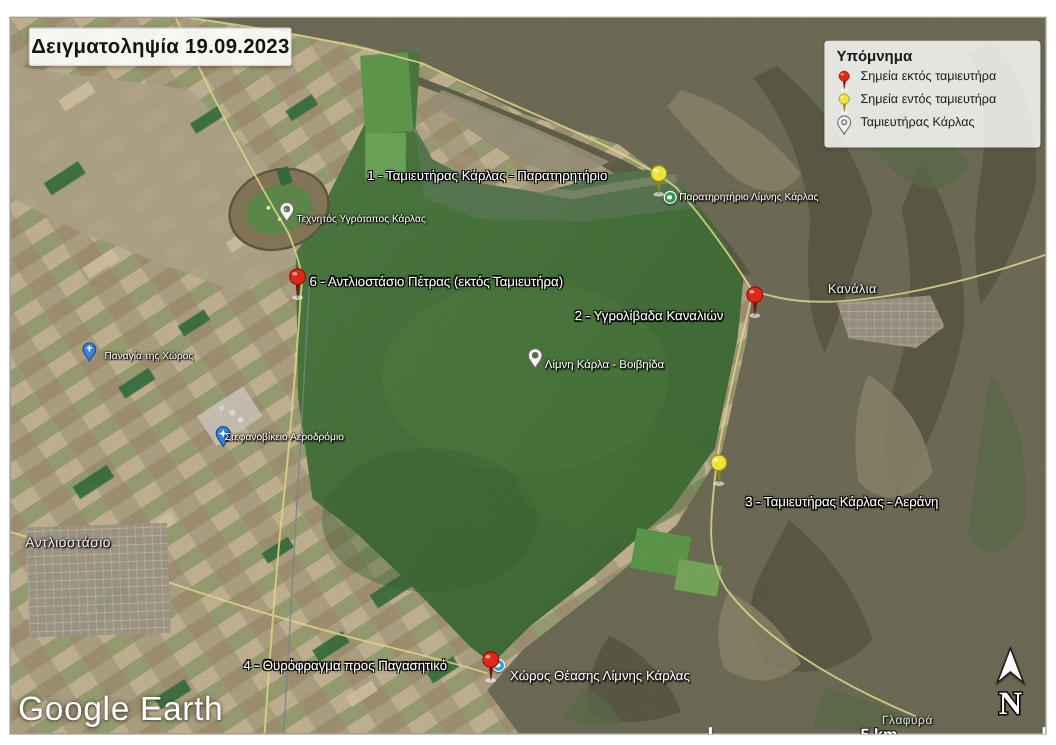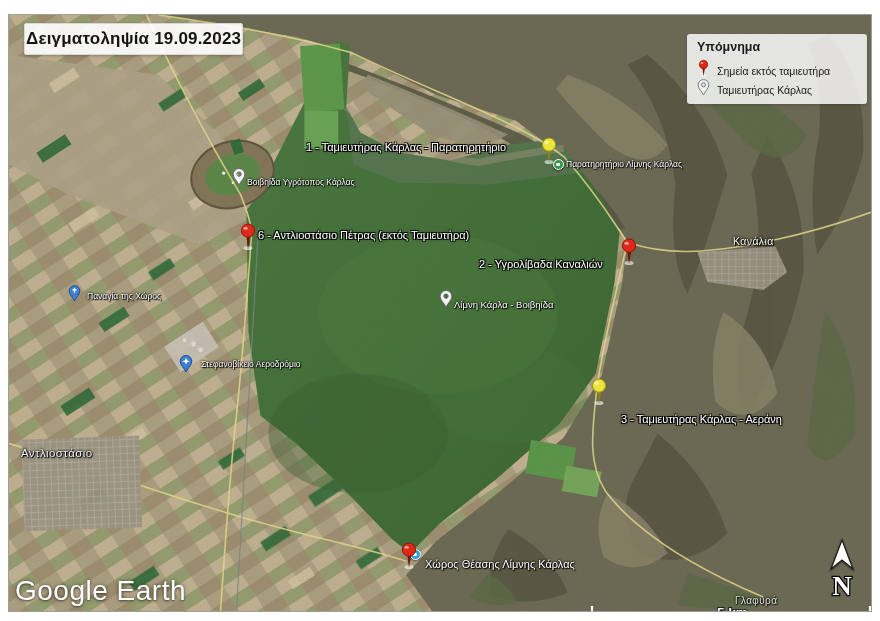--- a/index.html
+++ b/index.html
@@ -27,21 +27,21 @@
 
   
   #title-box{position:absolute;left:15px;top:8px;z-index:10;background:rgba(255,255,255,.9);
      border:1px solid #d8d8d8;border-radius:2px;padding:5px 1px;box-shadow:0 1px 3px rgba(0,0,0,.25);}
   #title-box span{font-size:17px;font-weight:bold;color:#141414;letter-spacing:.2px;}
 
   
   #legend{position:absolute;right:4px;top:8px;z-index:10;background:rgba(255,255,255,.82);
      border-radius:3px;padding:6px 12px 8px 10px;box-shadow:0 1px 3px rgba(0,0,0,.2);width:158px;margin-top:11px;}
   #legend .legend-title{font-size:12.5px;font-weight:bold;color:#1a1a1a;margin-bottom:4px;}
-  .legend-row{display:flex;align-items:flex-end;gap:7px;height:19px;}
+  .legend-row{display:flex;align-items:flex-start;gap:7px;height:19px;}
   .legend-row .lg-label{font-size:10.5px;color:#1a1a1a;white-space:nowrap;}
 
   
   #attribution{position:absolute;left:6px;top:560px;z-index:8;color:#fff;font-size:28px;
      letter-spacing:.5px;text-shadow:0 0 4px rgba(0,0,0,.55),0 1px 2px rgba(0,0,0,.4);}
   #scalebar{position:absolute;left:578px;top:568px;z-index:8;}
   #glafyra{z-index:7;opacity:.85;font-size:10px;}
   #north{position:absolute;left:816px;top:522px;z-index:8;}
 </style>
 </head>
@@ -197,75 +197,82 @@
   <div class="sample-label" style="left:470px;top:243px">2 - Υγρολίβαδα Καναλιών</div>
   <svg class="pin" style="left:610px;top:222px" width="20" height="28">
       <use href="#pin-red"></use>
     </svg>
 
   <div class="sample-label" style="left:612px;top:398px">3 - Ταμιευτήρας Κάρλας - Αεράνη</div>
   <svg class="pin" style="left:580px;top:362px" width="20" height="28">
       <use href="#pin-yellow"></use>
     </svg>
 
+  <div class="sample-label" style="left:194px;top:534px">4 - Θυρόφραγμα προς Παγασητικό</div>
   <svg class="pin" style="left:390px;top:526px" width="20" height="28">
       <use href="#pin-red"></use>
     </svg>
 
   <div class="sample-label" style="left:249px;top:214px">6 - Αντλιοστάσιο Πέτρας (εκτός Ταμιευτήρα)</div>
   <svg class="pin" style="left:229px;top:207px" width="20" height="28">
       <use href="#pin-red"></use>
     </svg>
 
   <div class="dot-marker dot-green" style="left:544px;top:144px"></div>
   <div class="poi-label" style="left:557px;top:144px">Παρατηρητήριο Λίμνης Κάρλας</div>
 
   <svg class="marker" style="left:223px;top:153px" width="14" height="18" viewBox="0 0 14 18">
     <use href="#pm" fill="#f4f4f4" stroke="#6a6a6a"></use>
     </svg>
-  <div class="poi-label" style="left:238px;top:162px">Βοιβηίδα Υγρότοπος Κάρλας</div>
+  <div class="poi-label" style="left:238px;top:162px">Τεχνητός Υγρότοπος Κάρλας</div>
 
   <svg class="marker" style="left:430px;top:275px" width="14" height="18" viewBox="0 0 14 18">
     <use href="#pm" fill="#f4f4f4" stroke="#6a6a6a"></use>
     </svg>
   <div class="poi-label" style="left:445px;top:284px;font-size:9.5px">Λίμνη Κάρλα - Βοιβηίδα</div>
 
   <svg class="marker" style="left:59px;top:270px" width="13" height="17" viewBox="0 0 14 18">
     <use href="#pm-solid" fill="#3d7fd0" stroke="#1c4f96"></use>
     <rect x="6.3" y="3" width="1.4" height="5.4" fill="#fff"></rect>
     <rect x="4.7" y="4.4" width="4.6" height="1.4" fill="#fff"></rect>
     </svg>
   <div class="poi-label" style="left:78px;top:276px">Παναγία της Χώρος</div>
 
   <svg class="marker" style="left:170px;top:340px" width="14" height="18" viewBox="0 0 14 18">
     <use href="#pm-solid" fill="#3d7fd0" stroke="#1c4f96"></use>
     <path d="M7,2.6 L8,5.2 L10.8,6.2 L8,7.2 L7,9.8 L6,7.2 L3.2,6.2 L6,5.2 Z" fill="#fff"></path>
     </svg>
-  <div class="poi-label" style="left:192px;top:344px">Στεφανοβίκειο Αεροδρόμιο</div>
+  <div class="poi-label" style="left:178px;top:344px">Στεφανοβίκειο Αεροδρόμιο</div>
 
   <div class="dot-marker dot-blue" style="left:401px;top:534px"></div>
   <div class="poi-label" style="left:416px;top:543px;font-size:11px">Χώρος Θέασης Λίμνης Κάρλας</div>
 
-  <div class="town-label" style="left:724px;top:220px;font-size:10.5px">Κανάλια</div>
+  <div class="town-label" style="left:681px;top:220px;font-size:10.5px">Κανάλια</div>
   <div class="town-label" style="left:12px;top:432px">Αντλιοστάσιο</div>
   <div class="town-label" id="glafyra" style="left:726px;top:580px">Γλαφυρά</div>
 
   <div id="title-box">
     <span>Δειγματοληψία 19.09.2023</span>
   </div>
 
   <div id="legend">
     <div class="legend-title">Υπόμνημα</div>
     <div class="legend-row">
       <svg width="13" height="18" viewBox="0 0 20 28">
           <use href="#pin-red"></use>
         </svg>
       <span class="lg-label">Σημεία εκτός ταμιευτήρα</span>
     </div>
     <div class="legend-row">
+      <svg width="13" height="18" viewBox="0 0 20 28">
+          <use href="#pin-yellow"></use>
+        </svg>
+      <span class="lg-label">Σημεία εντός ταμιευτήρα</span>
+    </div>
+    <div class="legend-row">
       <svg width="13" height="17" viewBox="0 0 14 18">
           <use href="#pm" fill="#eef0f2" stroke="#707478"></use>
         </svg>
       <span class="lg-label">Ταμιευτήρας Κάρλας</span>
     </div>
   </div>
 
   <div id="attribution">Google Earth</div>
 
   <svg id="scalebar" width="288" height="40">

